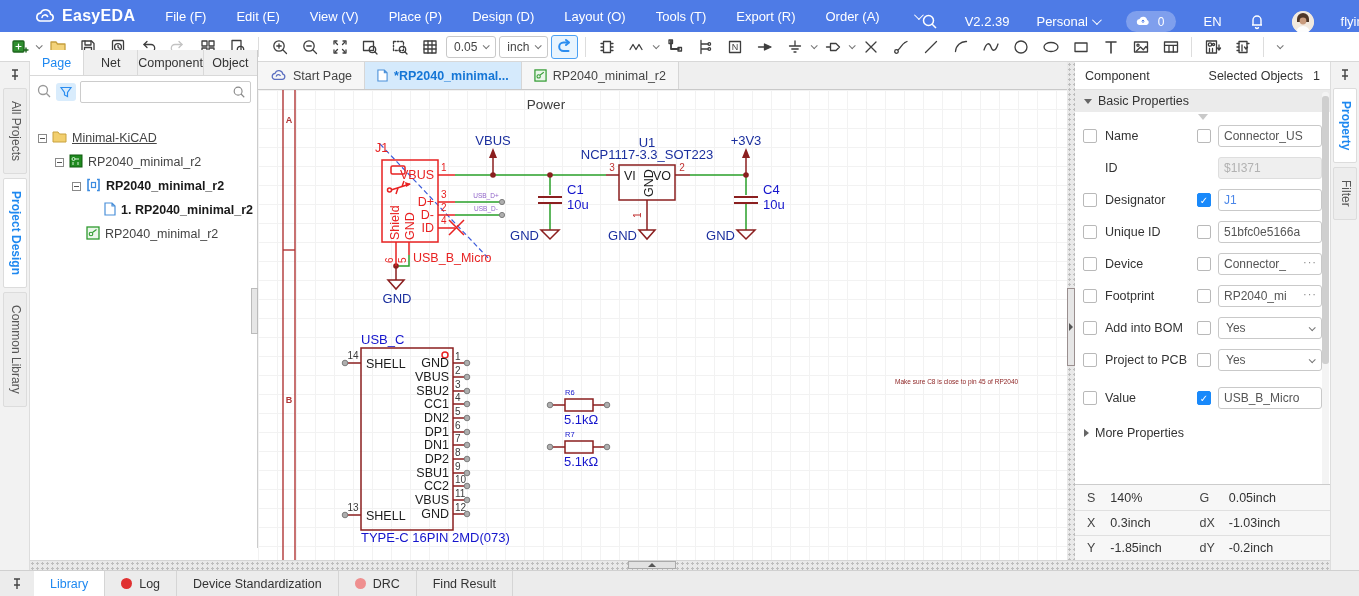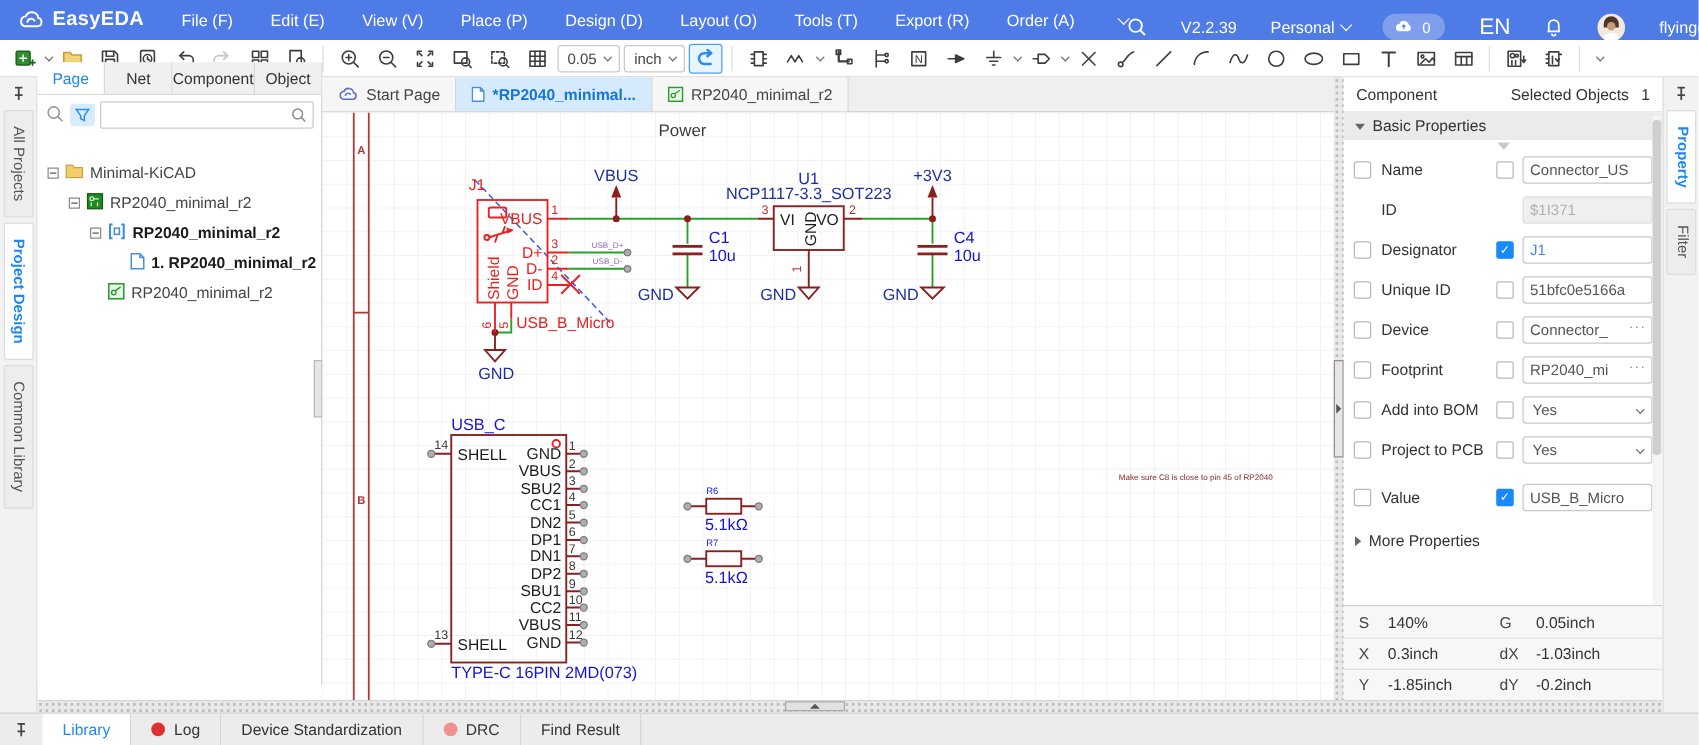--- a/index.html
+++ b/index.html
@@ -1,21 +1,21 @@
 <!DOCTYPE html>
 <html><head>
 <meta charset="utf-8">
 <style>
   * { margin:0; padding:0; box-sizing:border-box; }
   html,body { width:1359px; height:596px; overflow:hidden; }
   body { font-family:"Liberation Sans","DejaVu Sans",sans-serif; font-size:12.5px; color:#333; background:#fff; }
   #app { position:relative; width:1359px; height:596px; background:#fff; }
 
   
-  #topbar { position:absolute; left:0; top:0; width:1359px; height:32px; background:#4e7be6; display:flex; align-items:center; color:#fff; }
+  #topbar { position:absolute; left:0; top:0; width:1359px; height:32px; background:#4e7be6; display:flex; align-items:center; color:#fff;padding-left:20px; }
   .logo { display:flex; align-items:center; gap:6px; margin-left:14px; }
   .logo-text { font-size:16px; font-weight:bold; letter-spacing:.3px; }
   #menus { display:flex; align-items:center; gap:30px; margin-left:30px; font-size:13px; }
   .menu-item { cursor:default; white-space:nowrap; }
   .chev { display:inline-block; width:7px; height:7px; border-right:1.5px solid #fff; border-bottom:1.5px solid #fff; transform:rotate(45deg) translateY(-2px); margin-left:4px; }
   #topbar-right { margin-left:auto; display:flex; align-items:center; gap:27px; margin-right:14px;margin-top:11px; }
   .pill { display:flex; align-items:center; gap:7px; background:rgba(255,255,255,.28); border-radius:11px; height:21px; padding:0 12px 0 9px; font-size:12px; }
   .avatar { width:22px; height:22px; border-radius:50%; background:#efe7dc; overflow:hidden; display:flex; align-items:flex-end; justify-content:center; }
   .tb-icon svg { display:block; }
 
@@ -174,21 +174,21 @@
           <span>Personal</span>
           <span class="chev"></span>
         </span>
       <span class="pill">
         <span><svg width="16" height="12" viewBox="0 0 16 12">
               <path d="M4,11 a3,3 0 0 1 0.5,-5.9 a4,4 0 0 1 7.6,0.9 a2.6,2.6 0 0 1 -0.6,5 z" fill="#fff"></path>
               <path d="M8,9 v-3 M6.6,7.3 L8,6 l1.4,1.3" stroke="#4e7be6" stroke-width="1" fill="none"></path>
             </svg></span>
         <span>0</span>
       </span>
-      <span style="font-size:18px;">EN</span>
+      <span style="font-size:13px;">EN</span>
       <span class="tb-icon">
         <svg width="16" height="17" viewBox="0 0 16 17">
             <path d="M3,12 h10 M4,12 v-5 a4,4 0 0 1 8,0 v5 M6.5,14 a1.5,1.5 0 0 0 3,0" stroke="#fff" stroke-width="1.4" fill="none"></path>
           </svg>
       </span>
       <span class="avatar">
         <svg width="22" height="22" viewBox="0 0 22 22">
             <circle cx="11" cy="11" r="11" fill="#f1e9df"></circle>
             <path d="M5,8 a6,6 0 0 1 12,0 v3 h-12 z" fill="#4d3628"></path>
             <circle cx="11" cy="10" r="3.4" fill="#c89b7d"></circle>
@@ -467,21 +467,21 @@
         </span>
       <span class="sinput">
         <input type="text" style="">
         <svg width="14" height="14" viewBox="0 0 16 16">
             <circle cx="7" cy="7" r="4.5" stroke="#888" stroke-width="1.3" fill="none"></circle>
             <path d="M10.3,10.3 L14,14" stroke="#888" stroke-width="1.3"></path>
           </svg>
       </span>
     </div>
     <div id="tree">
-      <div class="tnode" style="padding-left:8px;">
+      <div class="tnode" style="padding-left:8px;text-decoration:underline;">
         <span class="exp"></span>
         <span><svg width="15" height="13" viewBox="0 0 15 13">
               <path d="M1,2 h5 l1.5,2 h6.5 v8 h-13 z" fill="#f2cf6e" stroke="#c9a23f"></path>
             </svg></span>
         <span>Minimal-KiCAD</span>
       </div>
       <div class="tnode" style="padding-left:25px;">
         <span class="exp"></span>
         <span><svg width="14" height="14" viewBox="0 0 14 14">
               <rect x="1" y="1" width="12" height="12" fill="#1f8a1f" stroke="#0f5a0f"></rect>

